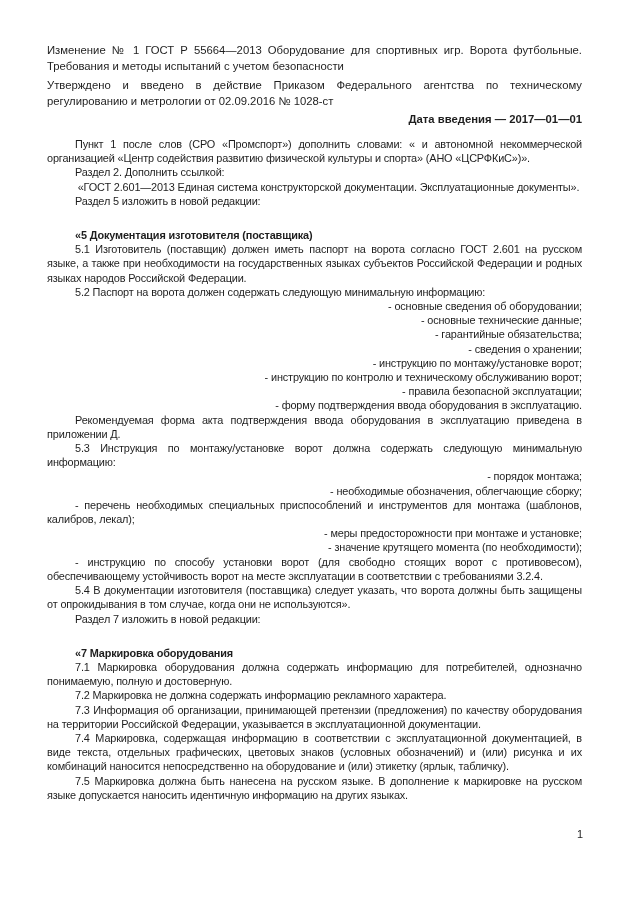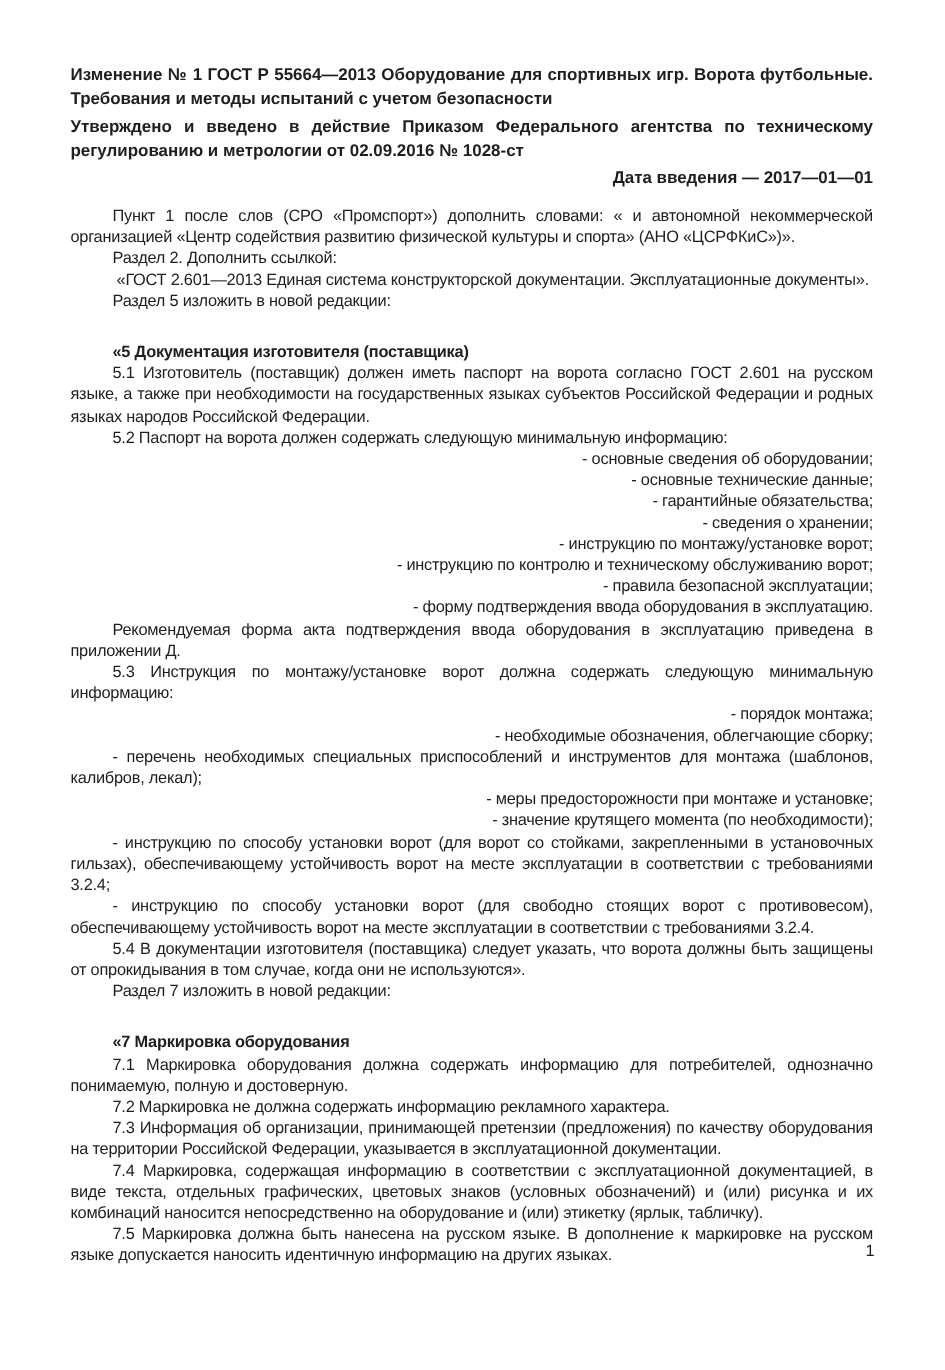--- a/index.html
+++ b/index.html
@@ -1,19 +1,19 @@
 <!DOCTYPE html>
 <html><head>
 <meta charset="utf-8">
 <style>
   html, body { margin: 0; padding: 0; background: #ffffff; }
   body { width: 630px; height: 913px; position: relative; overflow: hidden;
          font-family: "Liberation Sans", sans-serif; color: #1e1e1e; }
   .page { position: absolute; left: 47px; top: 42px; width: 535px; }
-  .hdr { font-weight: bold; font-size: 11.3px; line-height: 16px; text-align: justify; }
+  .hdr { font-weight: normal; font-size: 11.3px; line-height: 16px; text-align: justify; }
   .hdr-title { margin-bottom: 3px; }
   .hdr-approved { margin-bottom: 2px; }
   .hdr-date { text-align: right; font-weight: bold; font-size: 11.3px; line-height: 16px; margin-bottom: 10px; }
   .body { font-size: 10.9px; line-height: 14.2px; letter-spacing: -0.15px; }
   .p { text-indent: 28px; text-align: justify; margin: 0; }
   .p.left { text-align: center; }
   .p.b { font-weight: bold; margin-top: 20px; }
   .li { padding-left: 28px; margin: 0; text-align: right; }
   .li-wrap { text-indent: 28px; text-align: justify; margin: 0; }
   .pagenum { position: absolute; left: 577px; top: 828px; font-size: 10.9px; }
@@ -45,21 +45,20 @@
       <p class="li">- форму подтверждения ввода оборудования в эксплуатацию.</p>
     </div>
     <p class="p">Рекомендуемая форма акта подтверждения ввода оборудования в эксплуатацию приведена в приложении Д.</p>
     <p class="p">5.3 Инструкция по монтажу/установке ворот должна содержать следующую минимальную информацию:</p>
     <div>
       <p class="li">- порядок монтажа;</p>
       <p class="li">- необходимые обозначения, облегчающие сборку;</p>
       <p class="li-wrap">- перечень необходимых специальных приспособлений и инструментов для монтажа (шаблонов, калибров, лекал);</p>
       <p class="li">- меры предосторожности при монтаже и установке;</p>
       <p class="li">- значение крутящего момента (по необходимости);</p>
-      <p class="li-wrap">- инструкцию по способу установки ворот (для ворот со стойками, закрепленными в установочных гильзах), обеспечивающему устойчивость ворот на месте эксплуатации в соответствии с требованиями 3.2.4;</p>
       <p class="li-wrap">- инструкцию по способу установки ворот (для свободно стоящих ворот с противовесом), обеспечивающему устойчивость ворот на месте эксплуатации в соответствии с требованиями 3.2.4.</p>
     </div>
     <p class="p">5.4 В документации изготовителя (поставщика) следует указать, что ворота должны быть защищены от опрокидывания в том случае, когда они не используются».</p>
     <p class="p">Раздел 7 изложить в новой редакции:</p>
     <p class="p b">«7 Маркировка оборудования</p>
     <p class="p">7.1 Маркировка оборудования должна содержать информацию для потребителей, однозначно понимаемую, полную и достоверную.</p>
     <p class="p">7.2 Маркировка не должна содержать информацию рекламного характера.</p>
     <p class="p">7.3 Информация об организации, принимающей претензии (предложения) по качеству оборудования на территории Российской Федерации, указывается в эксплуатационной документации.</p>
     <p class="p">7.4 Маркировка, содержащая информацию в соответствии с эксплуатационной документацией, в виде текста, отдельных графических, цветовых знаков (условных обозначений) и (или) рисунка и их комбинаций наносится непосредственно на оборудование и (или) этикетку (ярлык, табличку).</p>
     <p class="p">7.5 Маркировка должна быть нанесена на русском языке. В дополнение к маркировке на русском языке допускается наносить идентичную информацию на других языках.</p>

